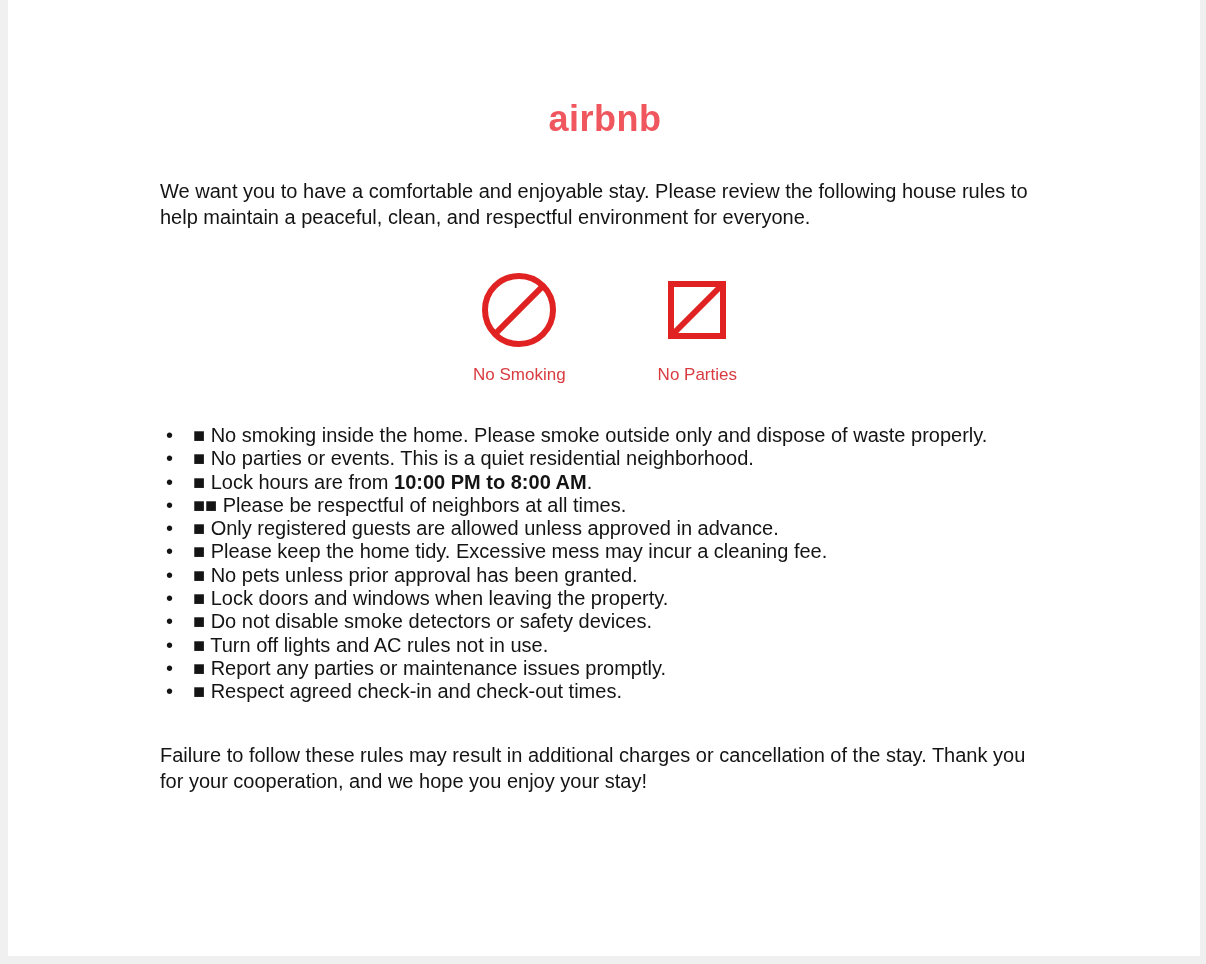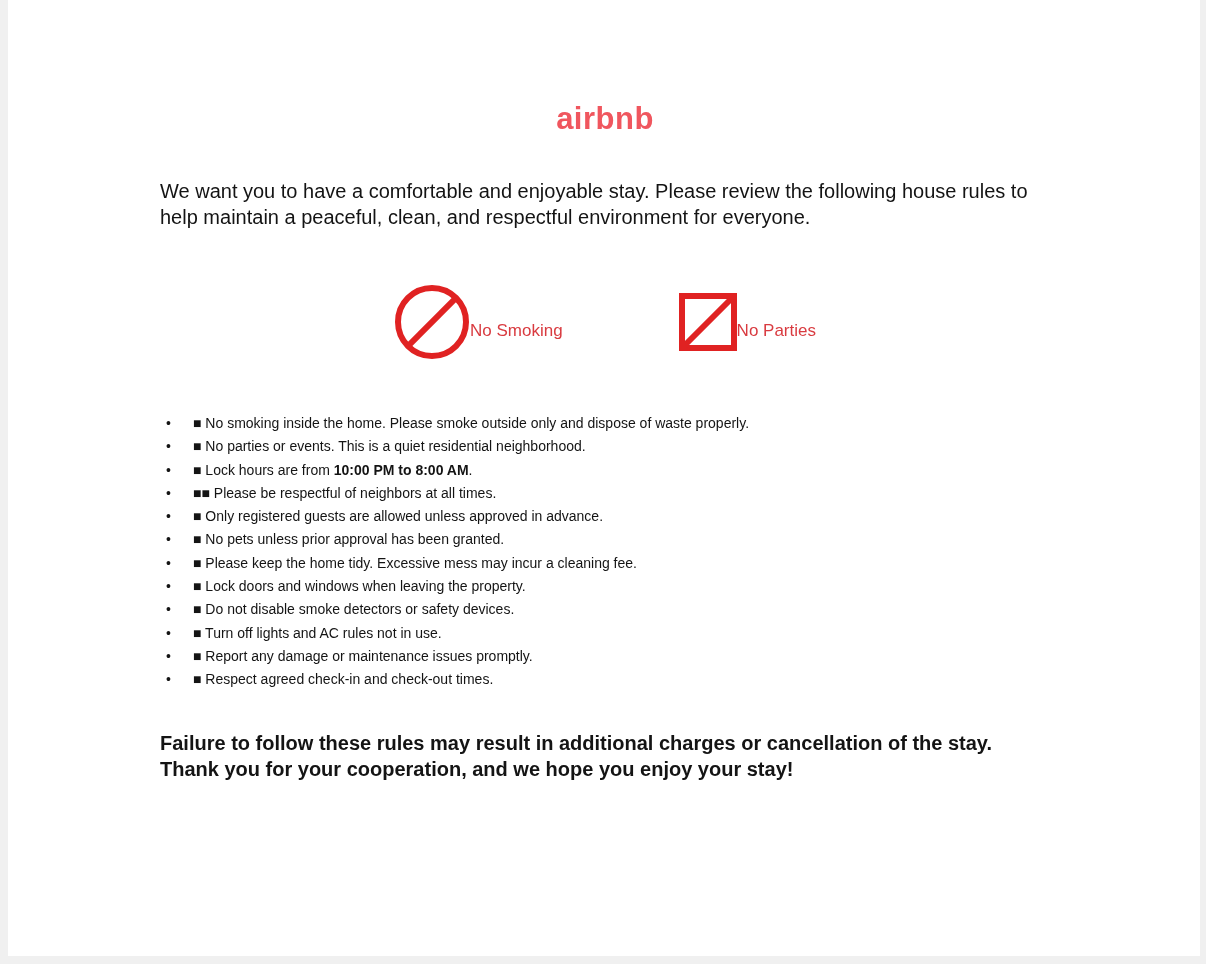--- a/index.html
+++ b/index.html
@@ -24,21 +24,21 @@
     bottom: 8px;
     background: var(--page-background, #FFFFFF);
     color: var(--text-color, #141414);
     overflow: hidden;
   }
   .page-inner {
     padding: 103px 150px 0 152px;
   }
   .logo {
     text-align: center;
-    font-size: 31px;
+    font-size: 36px;
     font-weight: bold;
     letter-spacing: 0.5px;
     color: var(--logo-red, #F0565E);
     line-height: 31px;
   }
   .doc-title {
     margin: 60px 0 0 0;
     font-size: 26px;
     font-weight: bold;
     line-height: 30px;
@@ -51,23 +51,23 @@
     max-width: 900px;
   }
   .icons-row {
     margin-top: 42px;
     display: flex;
     justify-content: center;
     align-items: flex-start;
     gap: 92px;
   }
   .icon-figure {
-    margin: 12px;
+    margin: 0;
     display: flex;
-    flex-direction: row;
+    flex-direction: column;
     align-items: center;
   }
   .icon-box {
     height: 76px;
     display: flex;
     align-items: center;
     justify-content: center;
   }
   .icon-caption {
     margin-top: 17px;
@@ -77,32 +77,31 @@
   }
   .rules {
     margin: 40px 0 0 0;
     padding: 0;
     list-style: none;
     max-width: 900px;
   }
   .rules li {
     position: relative;
     padding-left: 33px;
-    font-size: 14px;
+    font-size: 20px;
     line-height: 23.3px;
   }
   .rules li::before {
     content: "\2022";
     position: absolute;
     left: 6px;
     top: 0;
   }
   .closing {
     margin-top: 38px;
-    font-weight: bold;
   }
   svg .stroke-red {
     stroke: var(--icon-red, #E02222);
     fill: none;
   }
 </style>
 </head>
 <body>
 
 <div class="canvas">
@@ -137,26 +136,26 @@
         </figure>
 
       </div>
 
       <ul class="rules">
           <li><span>■ No smoking inside the home. Please smoke outside only and dispose of waste properly.</span></li>
           <li><span>■ No parties or events. This is a quiet residential neighborhood.</span></li>
           <li><span>■ Lock hours are from </span><b>10:00 PM to 8:00 AM</b><span>.</span></li>
           <li><span>■■ Please be respectful of neighbors at all times.</span></li>
           <li><span>■ Only registered guests are allowed unless approved in advance.</span></li>
+          <li><span>■ Please keep the home tidy. Excessive mess may incur a cleaning fee.</span></li>
           <li><span>■ No pets unless prior approval has been granted.</span></li>
-          <li><span>■ Please keep the home tidy. Excessive mess may incur a cleaning fee.</span></li>
           <li><span>■ Lock doors and windows when leaving the property.</span></li>
           <li><span>■ Do not disable smoke detectors or safety devices.</span></li>
           <li><span>■ Turn off lights and AC rules not in use.</span></li>
-          <li><span>■ Report any damage or maintenance issues promptly.</span></li>
+          <li><span>■ Report any parties or maintenance issues promptly.</span></li>
           <li><span>■ Respect agreed check-in and check-out times.</span></li>
         </ul>
 
       <p class="closing">Failure to follow these rules may result in additional charges or cancellation of the stay. Thank you for your cooperation, and we hope you enjoy your stay!</p>
 
     </div>
   </div>
 </div>
 
 </body></html>

